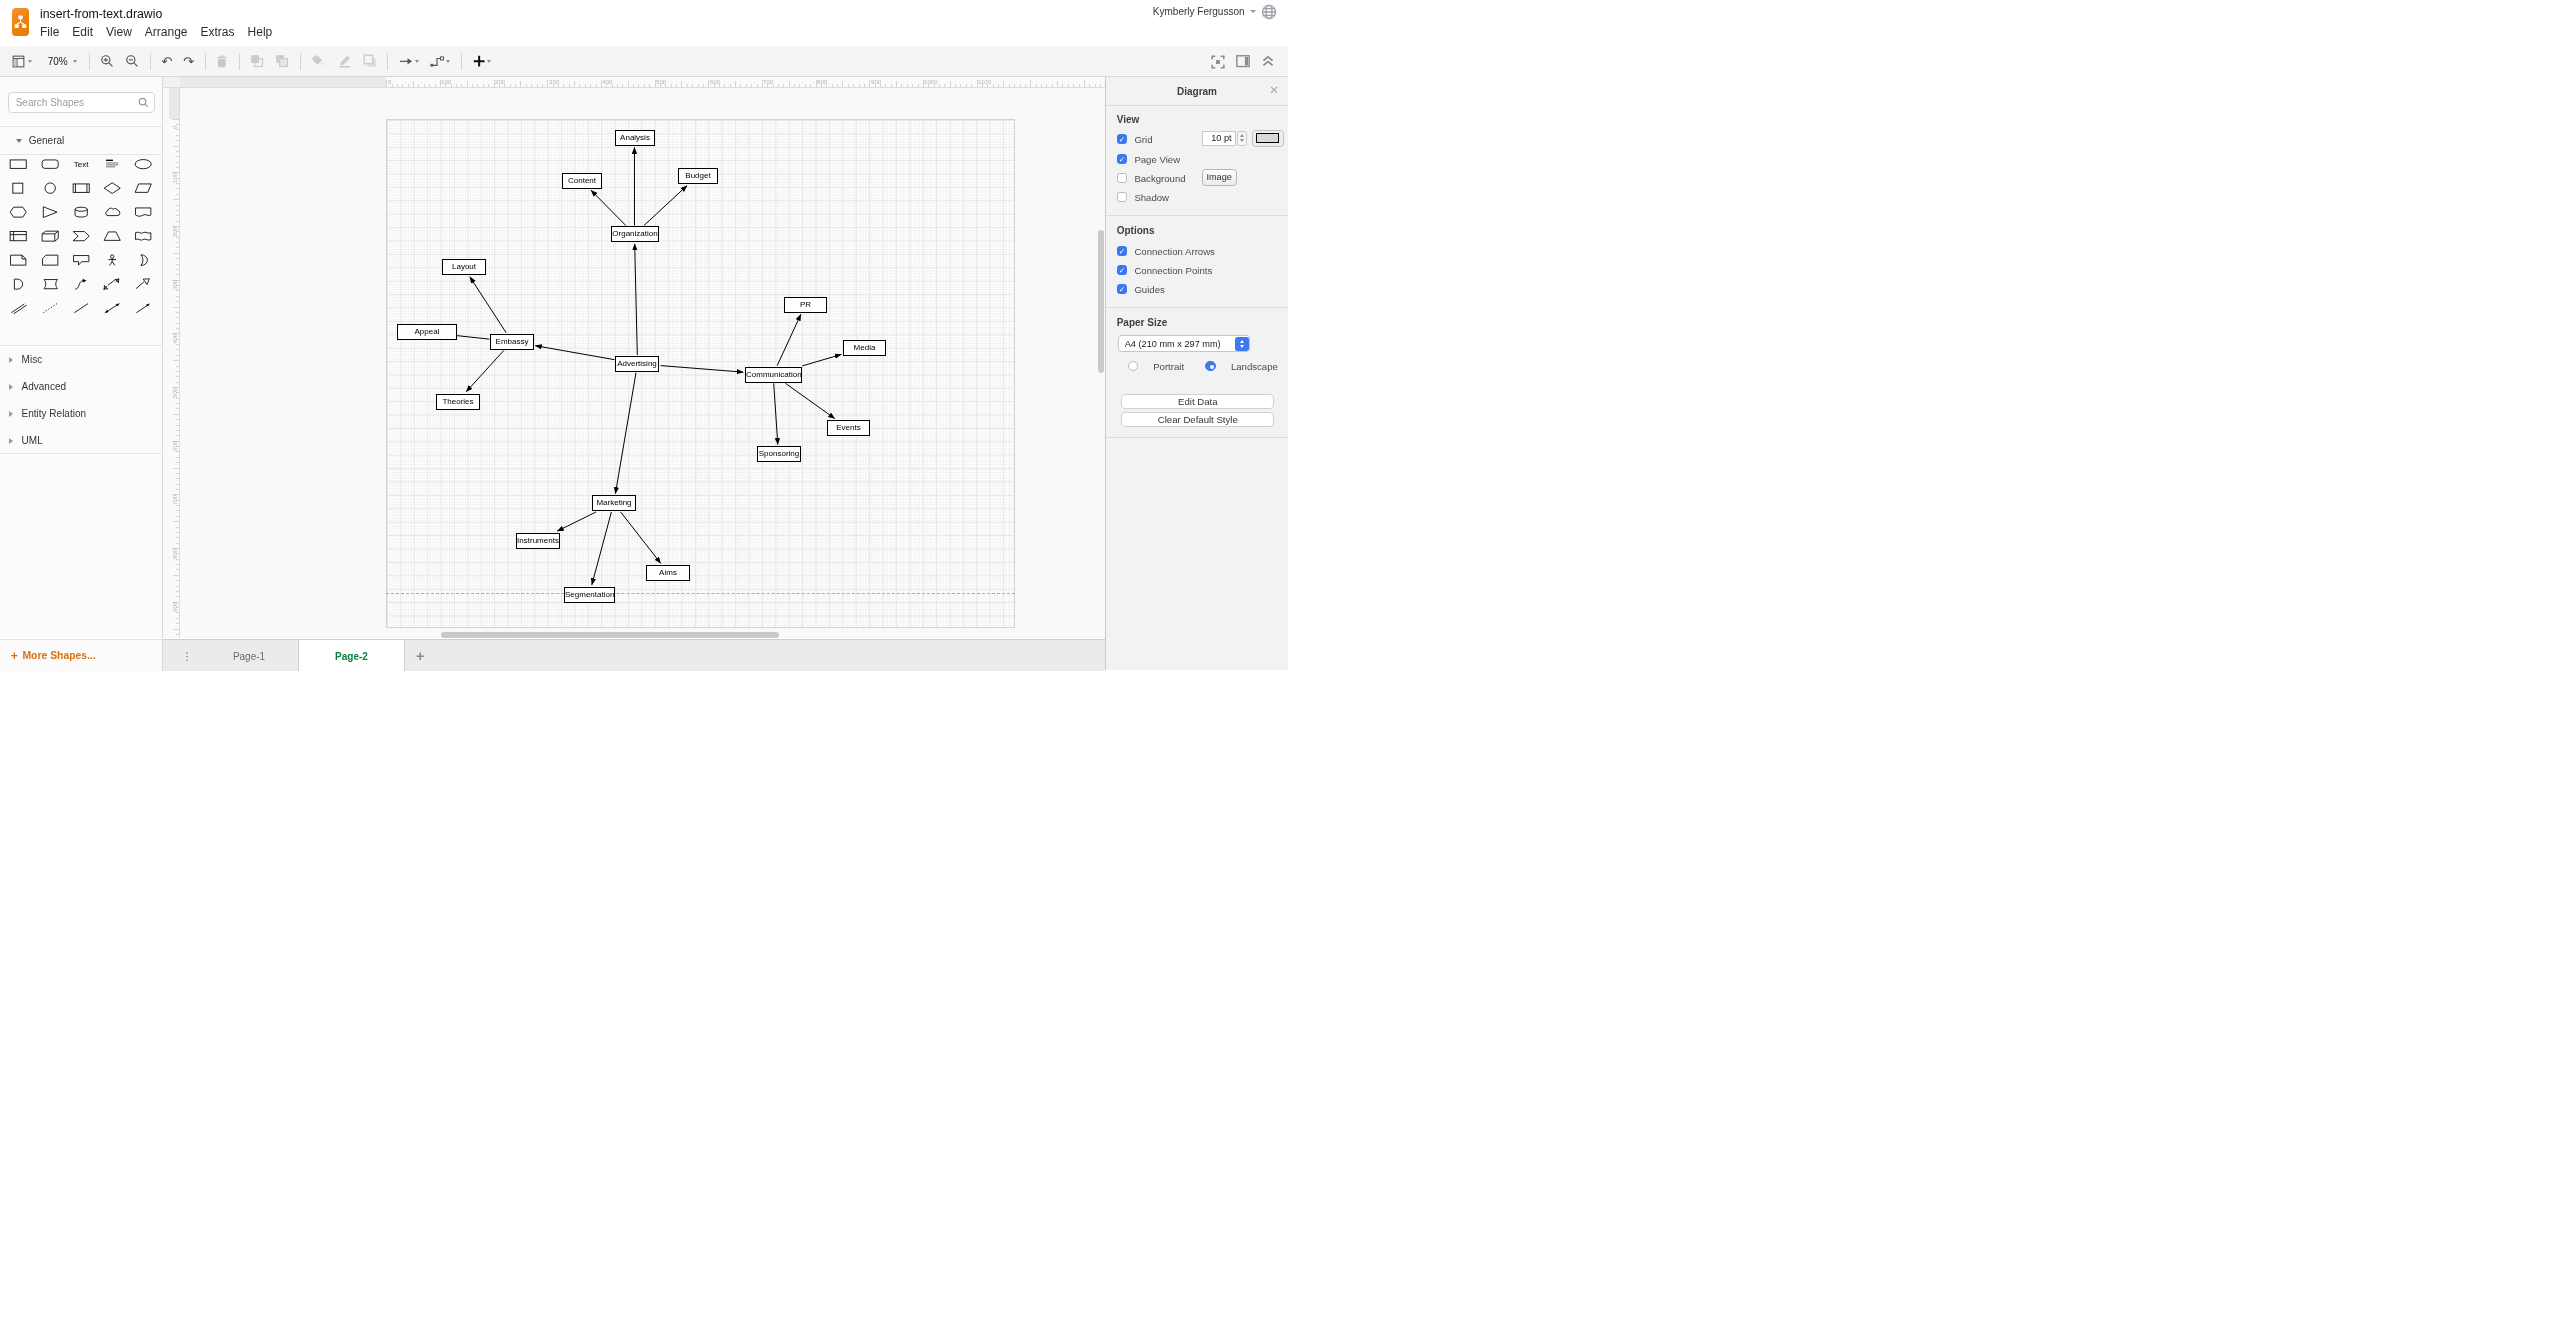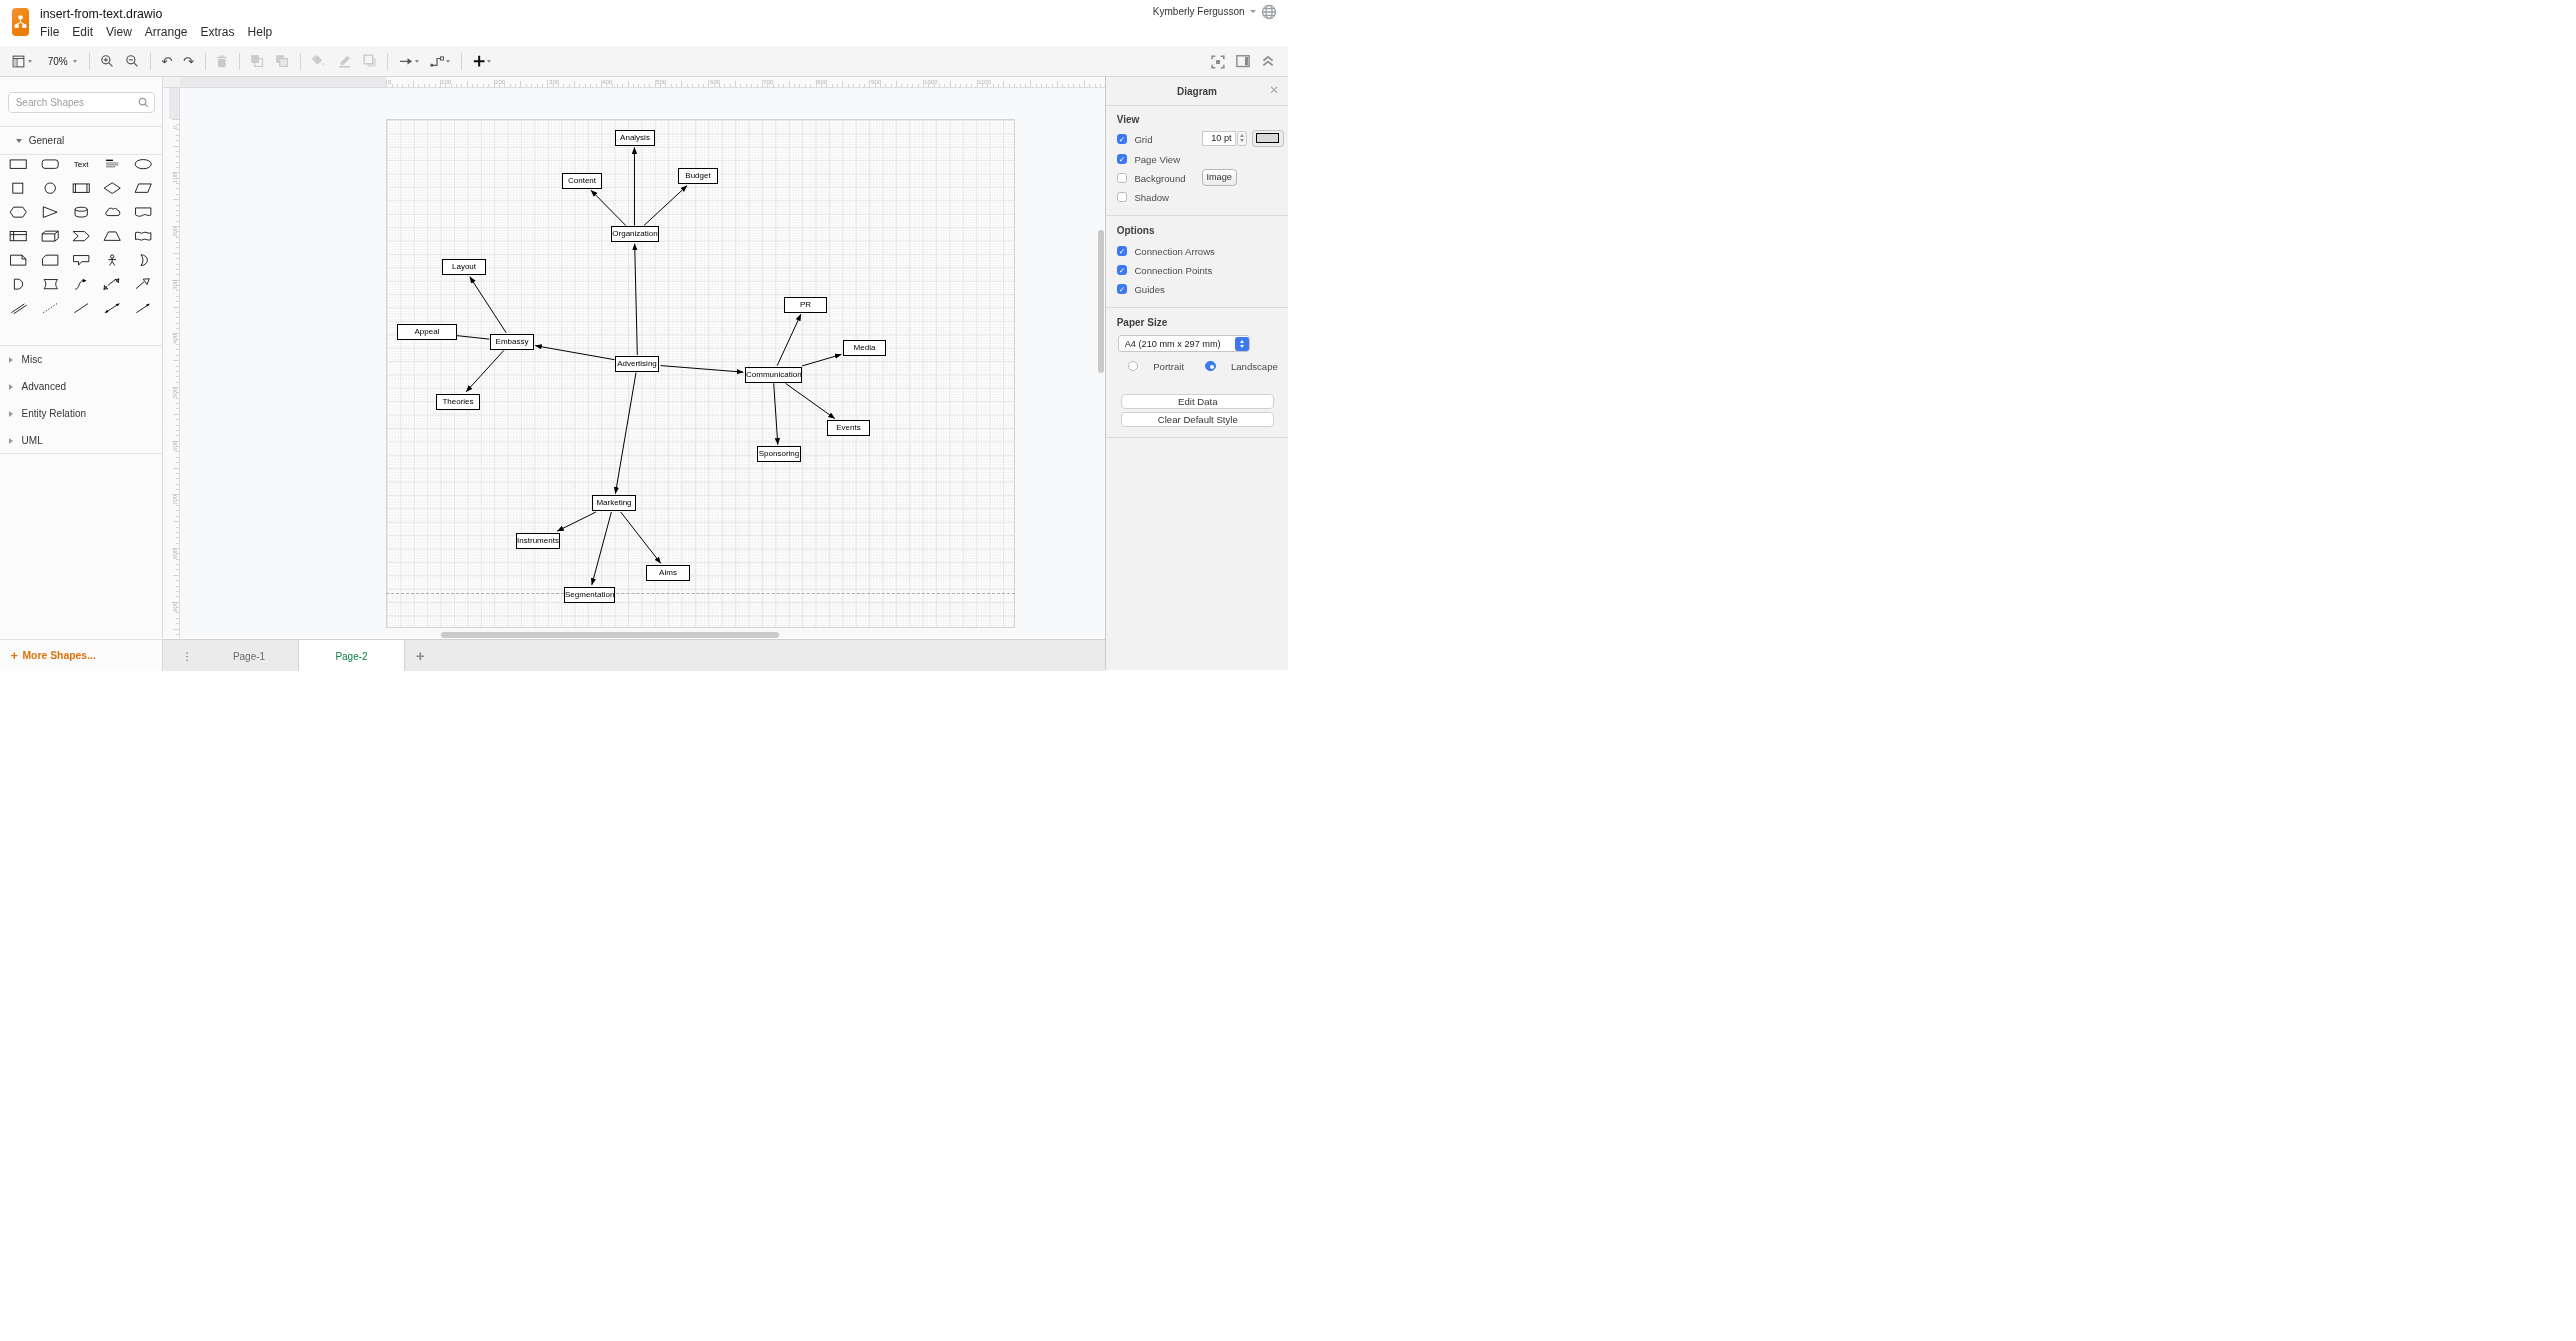--- a/index.html
+++ b/index.html
@@ -121,21 +121,21 @@
   .fmt-btn { position:absolute; left:15.3px; width:153px; height:15.3px; background:#fff; border:0.8px solid #cfcfcf; border-radius:4.6px;
              font-size:9.6px; color:#333; display:flex; align-items:center; justify-content:center; }
   .fmt-div { position:absolute; left:0; width:183px; height:0.8px; background:#dcdcdc; }
 
   
   .tabbar { position:absolute; left:163px; top:639px; width:942px; height:32px; background:#ebebeb; border-top:0.8px solid #cfcfcf; }
   .pages-menu { position:absolute; left:17px; top:6.1px; width:14px; height:20px; display:flex; align-items:center; justify-content:center;
                 color:#6e6e6e; font-size:10.7px; letter-spacing:0; }
   .tab { position:absolute; top:0; height:32px; display:flex; align-items:center; justify-content:center; font-size:10px; }
   .tab-1 { left:37px; width:98px; color:#6b6b6b; }
-  .tab-2 { left:135px; width:107px; color:#0b8043; font-weight:normal; background:#fff;
+  .tab-2 { left:135px; width:107px; color:#0b8043; font-weight:bold; background:#fff;
            border-left:0.8px solid #d2d2d2; border-right:0.8px solid #d2d2d2; }
   .tab-add { position:absolute; left:248px; top:7px; width:18.4px; height:18.4px; color:#8a8a8a; font-size:14.6px; font-weight:bold;
              display:flex; align-items:center; justify-content:center; }
 </style>
 </head>
 <body>
 
 <div class="app">
 
   <div class="header">

